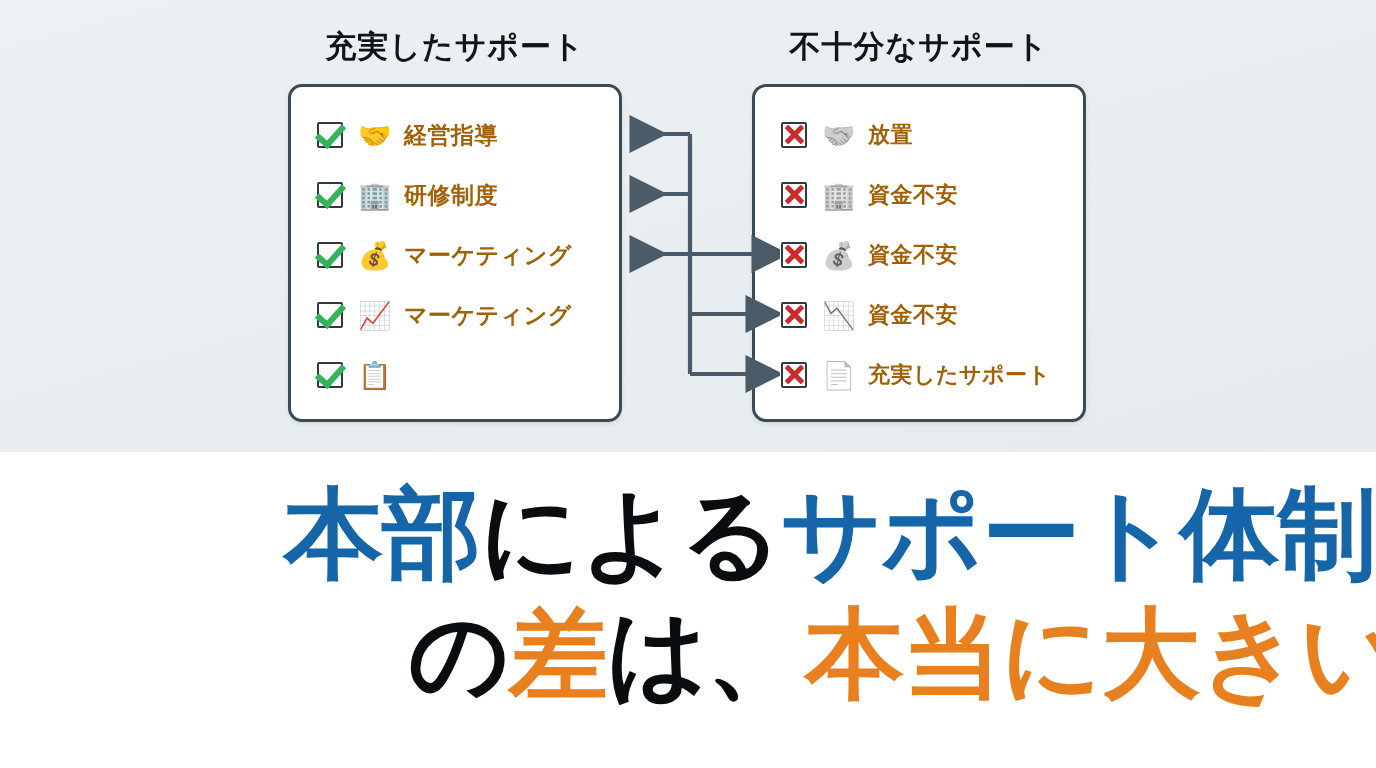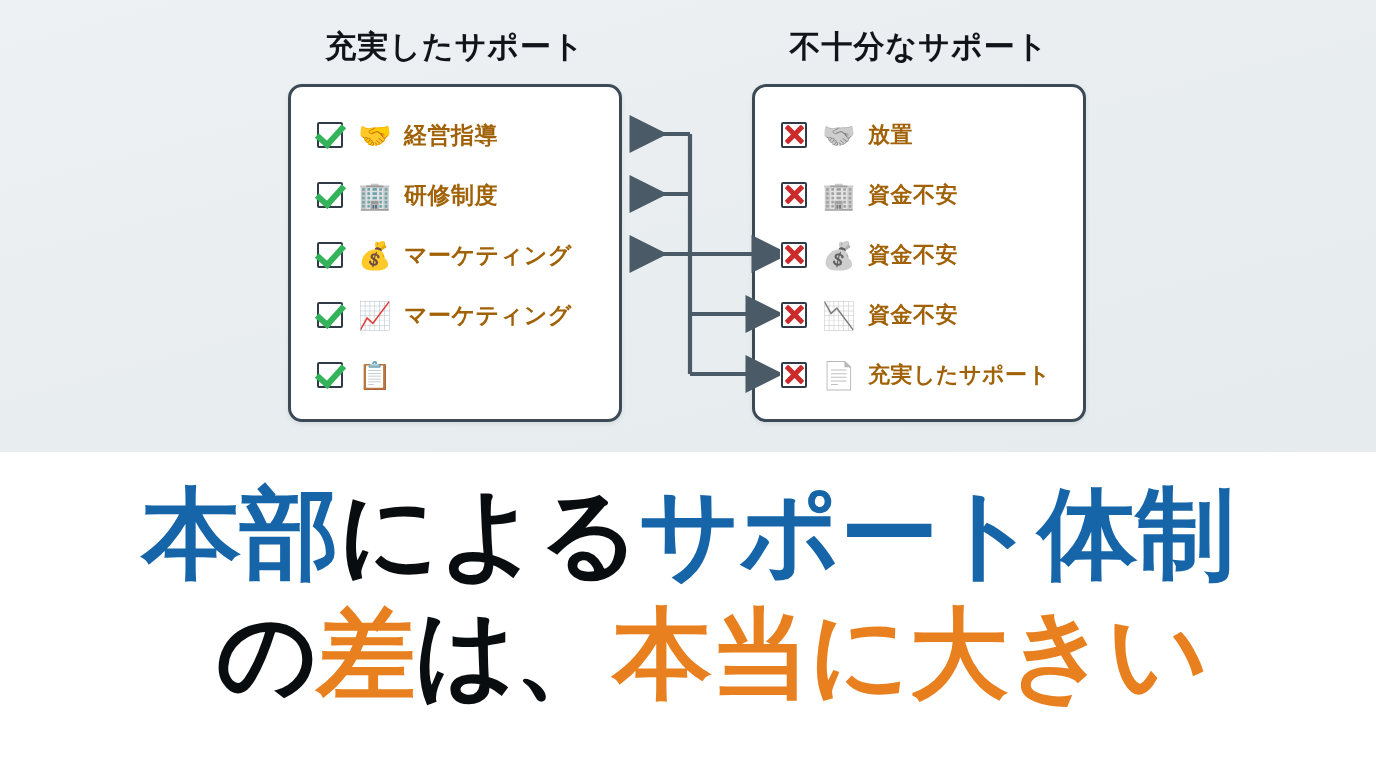--- a/index.html
+++ b/index.html
@@ -71,21 +71,21 @@
     margin-left:6px;font-weight:bold;color:#a16207;
     font-size:23px;letter-spacing:.5px;white-space:nowrap;
   }
   #card-right .row-label{font-size:22px;font-family:Liberation Mono, monospace;}
 
   
   #arrows{position:absolute;left:600px;top:84px;width:180px;height:338px;}
 
   
   .headline{
-    position:absolute;left:0;width:1376px;text-align:center;
+    position:absolute;left:0;width:1376px;text-align:right;
     font-weight:bold;white-space:nowrap;
     letter-spacing:-1px;
     font-family:"Liberation Sans","DejaVu Sans",sans-serif;
   }
   #line1{top:484px;font-size:99px;line-height:1.0;}
   #line2{top:604px;font-size:99px;line-height:1.0;padding-left:24px;}
   .c-blue{color:#1565a8;}
   .c-orange{color:#e8801f;}
   .c-dark{color:#0a0d10;}
 </style>

